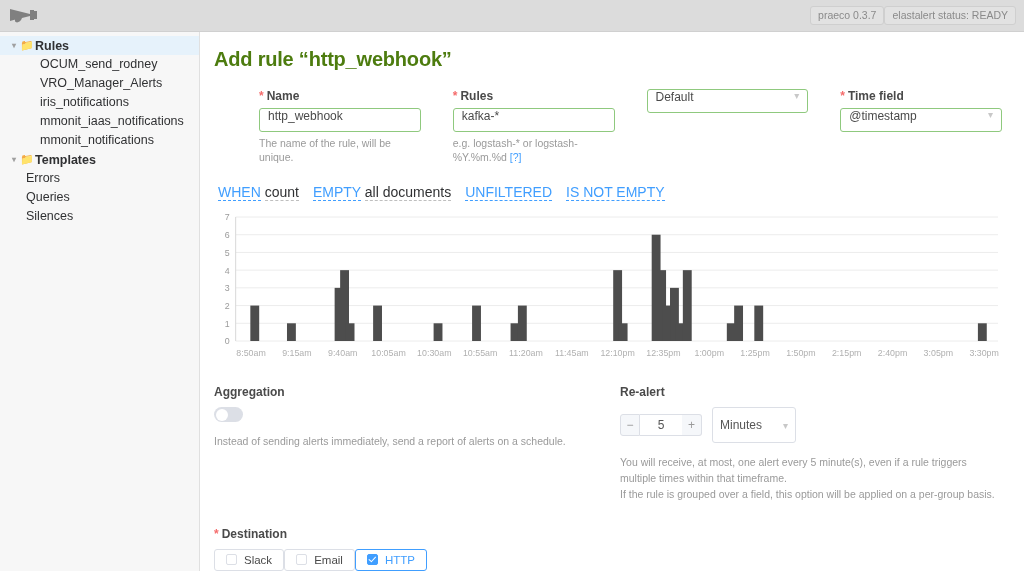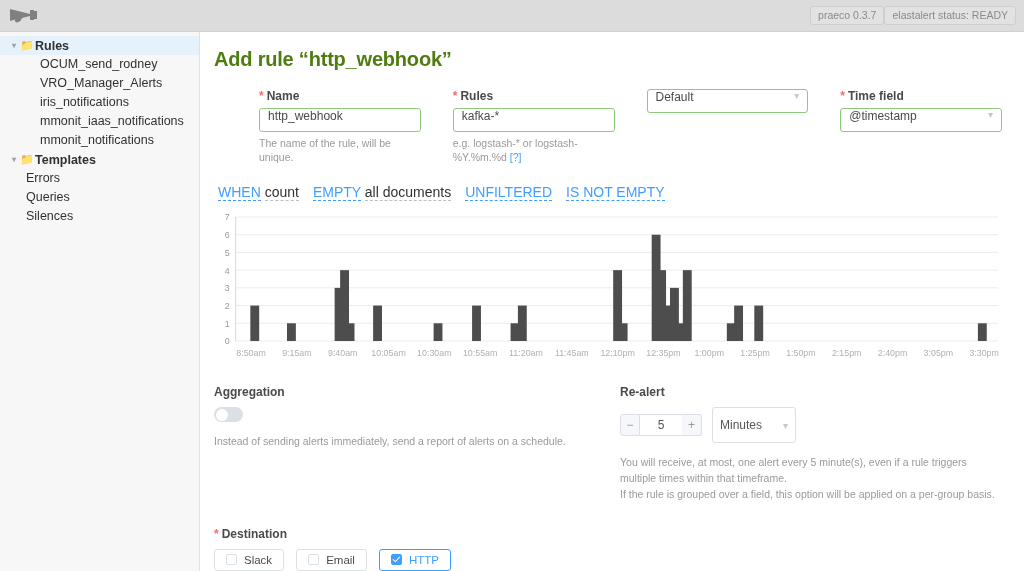--- a/index.html
+++ b/index.html
@@ -106,21 +106,21 @@
     display:flex; align-items:center; justify-content:center; color:#555;
   }
   .unit-select {
     margin-left:10px; width:84px; height:36px; border:1px solid #dcdfe6;
     border-radius:3px; background:#fff; display:flex; align-items:center;
     justify-content:space-between; padding:0 7px; font-size:12px; color:#555;
     cursor:pointer;
   }
   
   .dest { margin-top:24px; }
-  .dest-row { display:flex; gap:12px; margin-top:8px; }
+  .dest-row { display:flex; gap:0; margin-top:8px; }
   .cb-box {
     border:1px solid #dcdfe6; border-radius:3px; height:22px;
     display:flex; align-items:center; gap:7px; padding:0 11px;
     background:#fff; font-size:11.5px; color:#4a4a4a; cursor:pointer;
   }
   .cb-box.checked { border-color:#409eff; color:#409eff; }
   .cb {
     width:11px; height:11px; border:1px solid #dcdfe6; border-radius:2px;
     background:#fff; display:flex; align-items:center; justify-content:center;
   }

